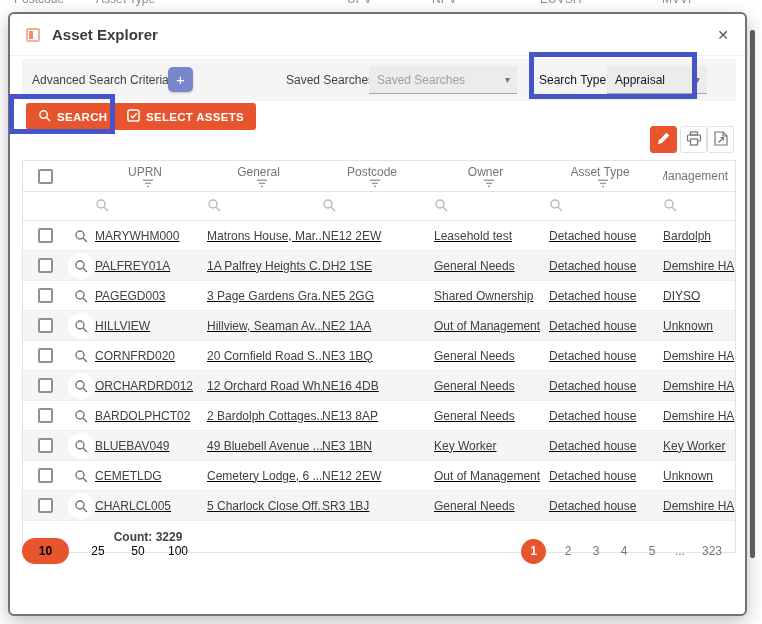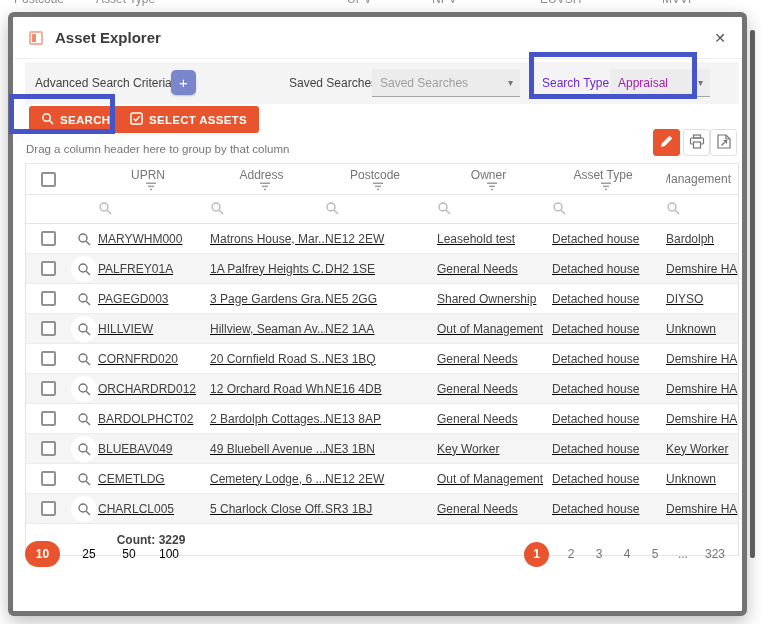--- a/index.html
+++ b/index.html
@@ -10,38 +10,38 @@
   .bg-frag{position:absolute;top:-8px;font-size:12px;color:#8f8f8f;white-space:nowrap;}
   .bg-frag:nth-child(1){left:14px;}
   .bg-frag:nth-child(2){left:96px;}
   .bg-frag:nth-child(3){left:347px;}
   .bg-frag:nth-child(4){left:432px;}
   .bg-frag:nth-child(5){left:540px;}
   .bg-frag:nth-child(6){left:662px;}
 
   .page-scrollbar{position:absolute;left:750px;top:30px;width:5px;height:528px;background:#646464;border-radius:2px;}
 
-  .modal{position:absolute;left:8px;top:12px;width:739px;height:604px;background:#fff;border:5px solid #737373;border-radius:6px;box-shadow:0 6px 18px rgba(0,0,0,.25);box-sizing:border-box;}
+  .modal{position:absolute;left:8px;top:12px;width:739px;height:604px;background:#fff;border:2px solid #737373;border-radius:6px;box-shadow:0 6px 18px rgba(0,0,0,.25);box-sizing:border-box;}
 
   .title-bar{position:absolute;left:0;top:0;right:0;height:42px;display:flex;align-items:center;padding:0 16px;border-bottom:1px solid #efefef;box-sizing:border-box;}
   .title-ic{width:14px;height:14px;border:2px solid #f0b29d;border-radius:2px;display:inline-flex;align-items:stretch;padding:1px;box-sizing:border-box;}
   .title-ic-bar{width:4px;background:#ee8c6c;}
   .title{margin-left:12px;font-size:15px;font-weight:bold;color:#3c3c3c;}
   .close{margin-left:auto;font-size:14px;color:#555;cursor:pointer;}
 
   .toolbar{position:absolute;left:12px;top:45px;width:714px;height:42px;background:#f4f4f4;}
   .adv-label{position:absolute;left:10px;top:14px;font-size:12px;color:#424242;}
   .add-btn{position:absolute;left:146px;top:8px;width:25px;height:25px;background:var(--add_button_blue,#7986CB);color:#fff;border:none;border-radius:5px;font-size:15px;line-height:23px;text-align:center;cursor:pointer;padding:0;box-shadow:0 1px 2px rgba(0,0,0,.2);}
   .ss-label{position:absolute;left:264px;top:14px;font-size:12px;color:#424242;}
   .select{position:absolute;display:flex;align-items:center;background:#ececec;border-bottom:1px solid #a5a5a5;height:28px;box-sizing:border-box;cursor:pointer;}
   .ss-select{left:347px;top:7px;width:148px;}
-  .select-text{flex:1;font-size:12px;color:#a21caf;padding-left:8px;white-space:nowrap;overflow:hidden;}
+  .select-text{flex:1;font-size:12px;color:#0f172a;padding-left:8px;white-space:nowrap;overflow:hidden;}
   .placeholder{color:#9e9e9e;}
   .caret{font-size:10px;color:#757575;padding:0 7px;}
-  .st-label{position:absolute;left:517px;top:14px;font-size:12px;color:#6d28d9;}
+  .st-label{position:absolute;left:517px;top:14px;font-size:12px;color:#0f172a;}
   .st-select{left:585px;top:7px;width:100px;}
 
   .btn{position:absolute;display:inline-flex;align-items:center;gap:6px;background:var(--accent_orange,#E8542D);color:#fff;border:none;border-radius:3px;font-size:11.5px;font-weight:bold;height:27px;padding:0 12px;cursor:pointer;letter-spacing:.3px;}
   .search-btn{left:16px;top:89px;}
   .select-btn{left:105px;top:89px;}
 
   .anno{position:absolute;border:5px solid var(--annotation_blue,#4554C8);box-sizing:border-box;pointer-events:none;}
   .anno-st{left:529px;top:52px;width:168px;height:47px;}
   .anno-search{left:9px;top:94px;width:106px;height:40px;}
 
@@ -67,21 +67,21 @@
   .cb{width:15px;height:15px;border:2px solid #919191;border-radius:2px;background:#fff;display:inline-block;box-sizing:border-box;cursor:pointer;}
   .c-mag{display:flex;justify-content:center;padding-right:0;}
   .mag-wrap{width:26px;height:26px;display:flex;align-items:center;justify-content:center;border-radius:50%;cursor:pointer;}
   .tbody .body-row:nth-child(even) .mag-wrap{background:#fff;}
   .fcell{display:flex;align-items:center;}
   .count{font-weight:bold;text-align:center;}
 
   .pager{position:absolute;left:12px;top:522px;width:714px;height:30px;display:flex;align-items:center;justify-content:space-between;}
   .page-sizes{display:flex;align-items:center;gap:18px;}
   .psize{font-size:12px;color:#000000;min-width:22px;text-align:center;cursor:pointer;}
-  .psize.active{background:var(--accent_orange,#E8542D);color:#ffffff;border-radius:14px;padding:6px 2px;width:31px;font-weight:bold;}
+  .psize.active{background:var(--accent_orange,#E8542D);color:#000000;border-radius:14px;padding:6px 8px;width:31px;font-weight:bold;}
   .pages{display:flex;align-items:center;gap:16px;margin-right:14px;}
   .pnum{font-size:12px;color:#757575;cursor:pointer;min-width:12px;text-align:center;}
   .pnum.active{background:var(--accent_orange,#E8542D);color:#fff;border-radius:50%;width:25px;height:25px;line-height:25px;font-weight:bold;min-width:25px;}
 </style>
 </head>
 <body>
 
 <div class="screen">
 
   <div class="bg-strip">
@@ -130,21 +130,20 @@
     </button>
 
     <button class="btn search-btn">
       <span><svg width="13" height="13" viewBox="0 0 14 14" fill="none" stroke="#fff" stroke-width="1.6">
             <circle cx="6" cy="6" r="4"></circle>
             <line x1="9.2" y1="9.2" x2="13" y2="13"></line>
           </svg></span>
       <span>SEARCH</span>
     </button>
 
-    <div class="group-hint">Drag a column header here to group by that column</div>
 
     <button class="tool-btn edit-btn">
       <span><svg width="13" height="13" viewBox="0 0 14 14" fill="#fff">
             <path d="M1 13l1.2-4.2 8-8 3 3-8 8z"></path>
           </svg></span>
     </button>
     <button class="tool-btn print-btn">
       <span><svg width="16" height="15" viewBox="0 0 16 15" fill="none" stroke="#757575" stroke-width="1.2">
             <rect x="4.5" y="1" width="7" height="3"></rect>
             <rect x="1.5" y="4" width="13" height="6" rx="1"></rect>
@@ -172,21 +171,21 @@
         <div class="cell head">
             <span class="head-label">UPRN</span>
             <span class="filter-ic">
                 <svg width="10" height="9" viewBox="0 0 10 9" fill="#9e9e9e">
                   <rect x="0" y="0.5" width="10" height="1.5"></rect>
                   <rect x="2" y="3.6" width="6" height="1.5"></rect>
                   <rect x="4" y="6.7" width="2" height="1.5"></rect>
                 </svg>
               </span>
           </div><div class="cell head">
-            <span class="head-label">Address</span>
+            <span class="head-label">General</span>
             <span class="filter-ic">
                 <svg width="10" height="9" viewBox="0 0 10 9" fill="#9e9e9e">
                   <rect x="0" y="0.5" width="10" height="1.5"></rect>
                   <rect x="2" y="3.6" width="6" height="1.5"></rect>
                   <rect x="4" y="6.7" width="2" height="1.5"></rect>
                 </svg>
               </span>
           </div><div class="cell head">
             <span class="head-label">Postcode</span>
             <span class="filter-ic">

